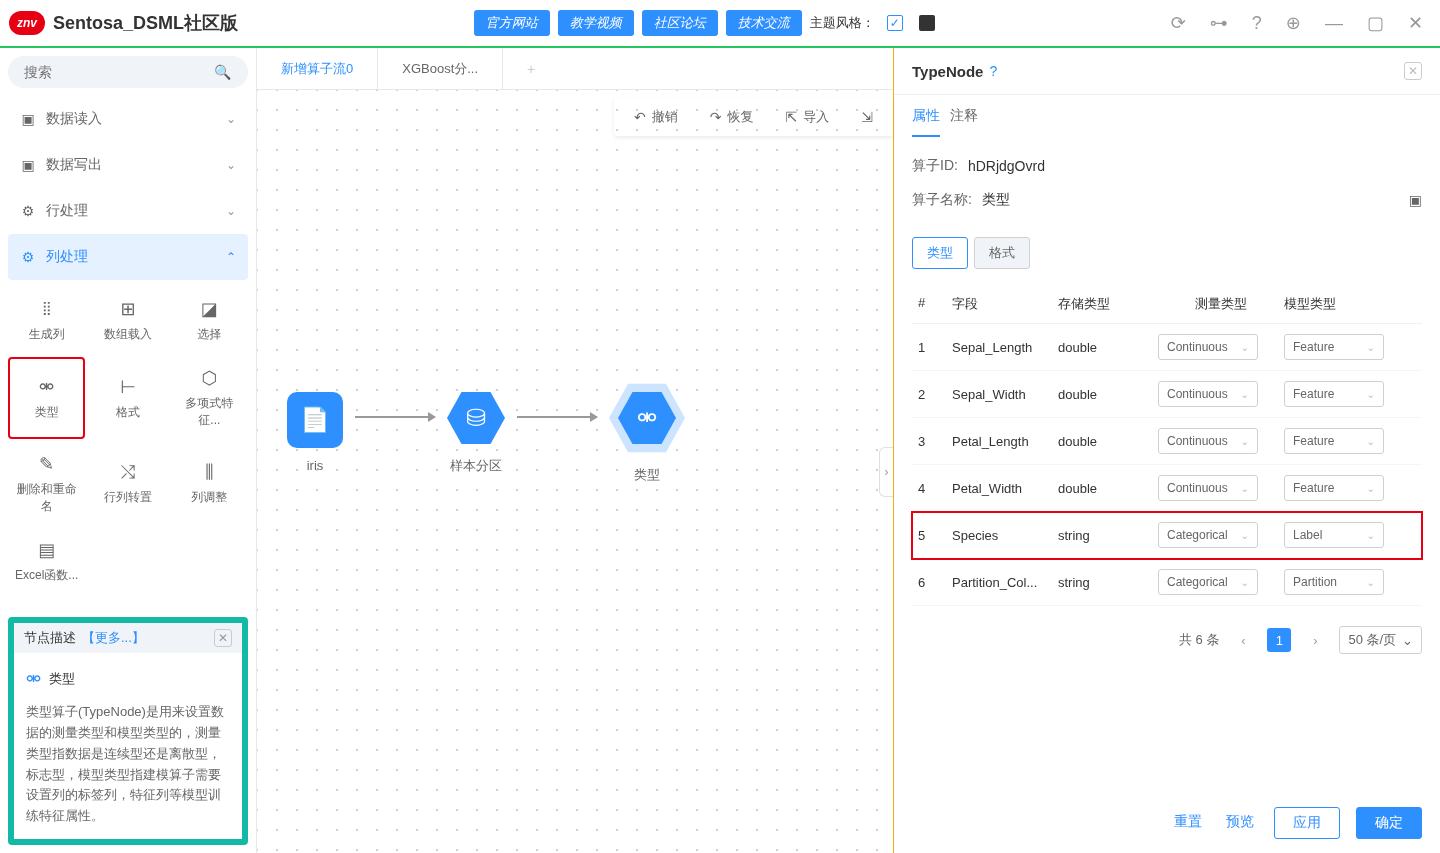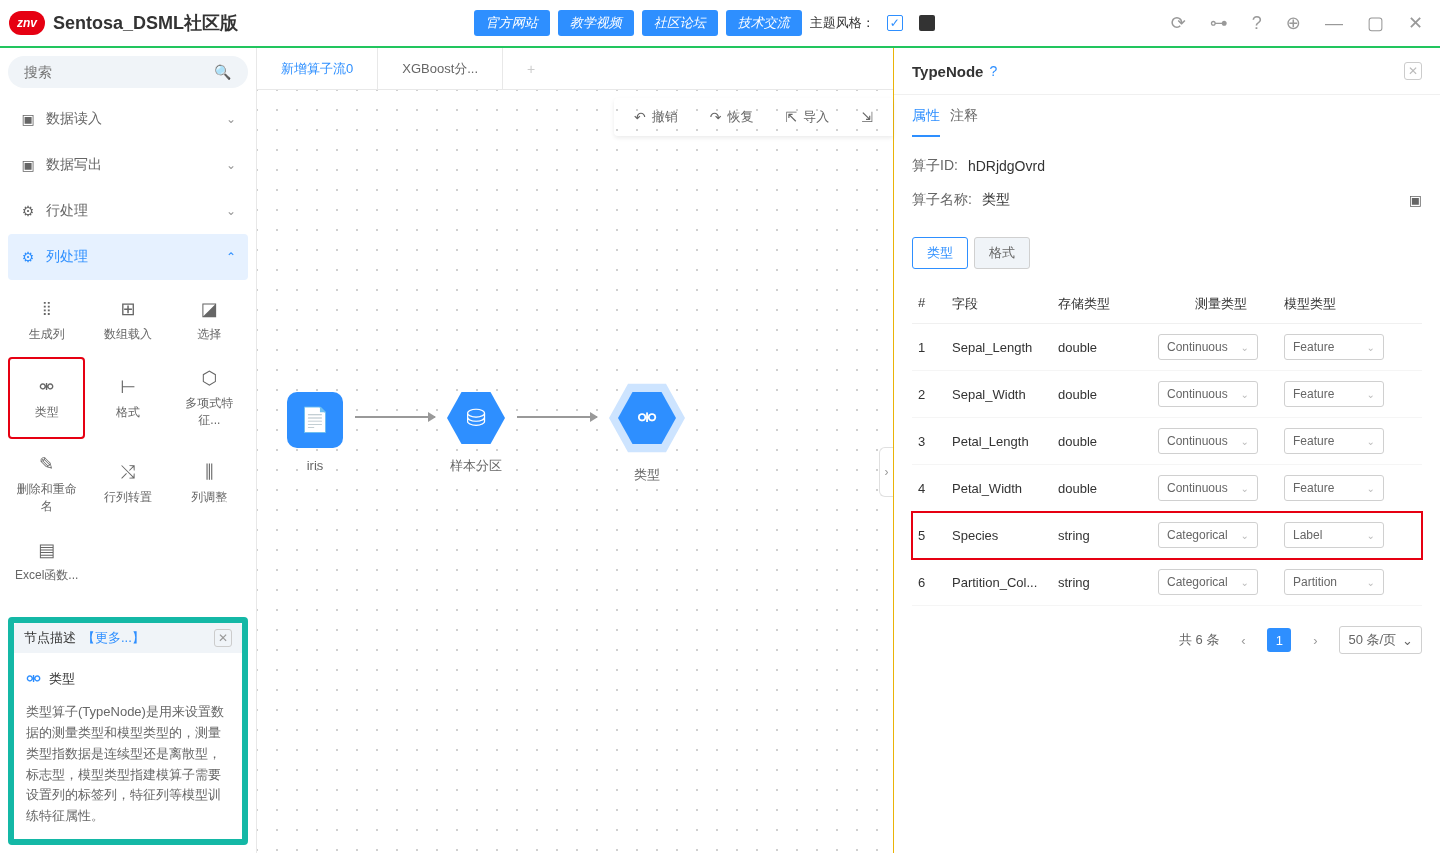--- a/index.html
+++ b/index.html
@@ -417,14 +417,20 @@
     <div class="pagination">
       <span>共 6 条</span>
       <span class="page-btn">‹</span>
       <span class="page-btn active">1</span>
       <span class="page-btn">›</span>
       <span class="page-size">
           <span>50 条/页</span>
           <span>⌄</span>
         </span>
     </div>
+    <div class="rp-footer">
+      <span class="foot-link">重置</span>
+      <span class="foot-link">预览</span>
+      <button class="foot-btn">应用</button>
+      <button class="foot-btn primary">确定</button>
+    </div>
   </div>
 </div>
 
 </body></html>

